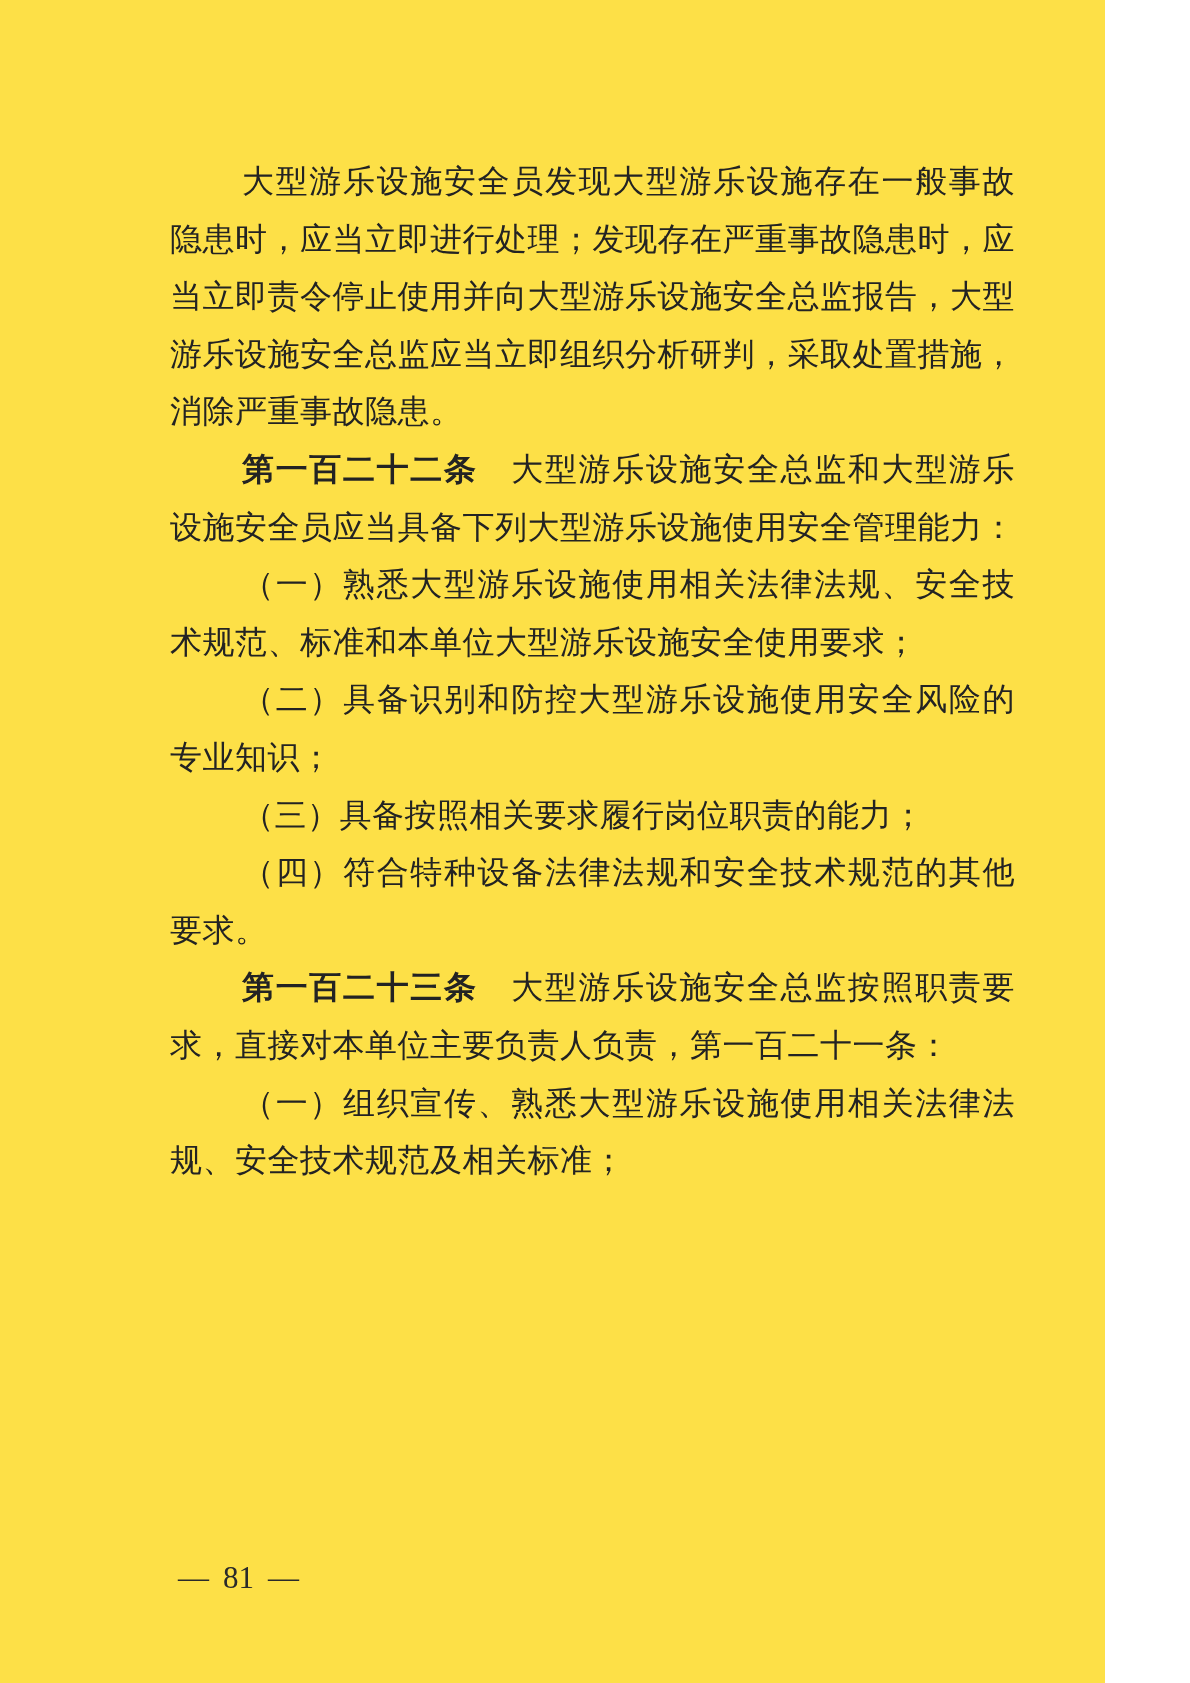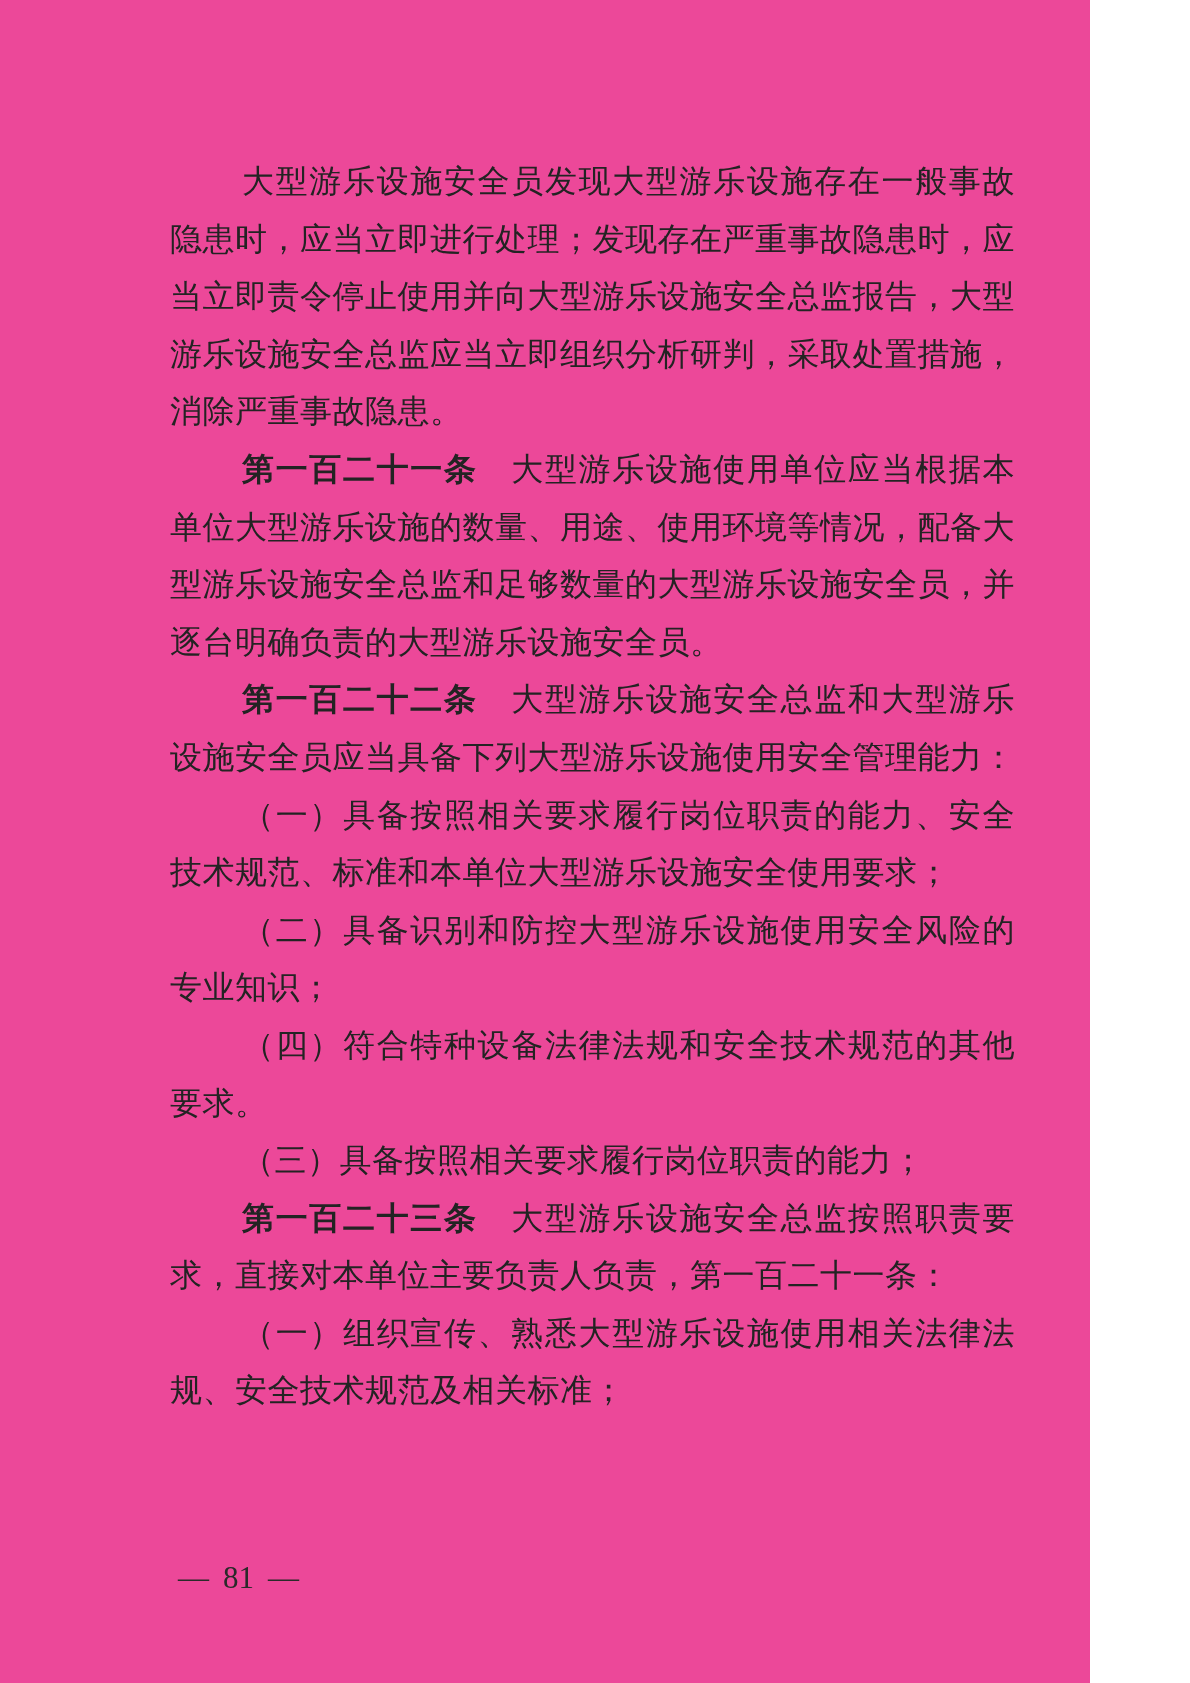--- a/index.html
+++ b/index.html
@@ -4,24 +4,25 @@
 <style>
   html, body {
     margin: 0;
     padding: 0;
     background: #ffffff;
   }
   .page {
     position: relative;
     width: 1090px;
     height: 1683px;
-    background: #ec4899;
+    background: #fde047;
     overflow: hidden;
     font-family: "Liberation Serif", "DejaVu Serif", serif;
     color: #232323;
+    padding-left: 15px;
   }
   .doc-body {
     position: absolute;
     left: 170px;
     top: 153px;
     width: 845px;
   }
   p.para {
     margin: 0;
     padding: 0;
@@ -54,31 +55,30 @@
 </style>
 </head>
 <body>
 
 <div class="page">
 
   <div class="doc-body">
 
     <p class="para"><b class="article-no"></b><span>大型游乐设施安全员发现大型游乐设施存在一般事故隐患时，应当立即进行处理；发现存在严重事故隐患时，应当立即责令停止使用并向大型游乐设施安全总监报告，大型游乐设施安全总监应当立即组织分析研判，采取处置措施，消除严重事故隐患。</span></p>
 
-    <p class="para"><b class="article-no">第一百二十一条</b><span>　大型游乐设施使用单位应当根据本单位大型游乐设施的数量、用途、使用环境等情况，配备大型游乐设施安全总监和足够数量的大型游乐设施安全员，并逐台明确负责的大型游乐设施安全员。</span></p>
 
     <p class="para"><b class="article-no">第一百二十二条</b><span>　大型游乐设施安全总监和大型游乐设施安全员应当具备下列大型游乐设施使用安全管理能力：</span></p>
 
-    <p class="para"><b class="article-no"></b><span>（一）具备按照相关要求履行岗位职责的能力、安全技术规范、标准和本单位大型游乐设施安全使用要求；</span></p>
+    <p class="para"><b class="article-no"></b><span>（一）熟悉大型游乐设施使用相关法律法规、安全技术规范、标准和本单位大型游乐设施安全使用要求；</span></p>
 
     <p class="para"><b class="article-no"></b><span>（二）具备识别和防控大型游乐设施使用安全风险的专业知识；</span></p>
 
+    <p class="para"><b class="article-no"></b><span>（三）具备按照相关要求履行岗位职责的能力；</span></p>
+
     <p class="para"><b class="article-no"></b><span>（四）符合特种设备法律法规和安全技术规范的其他要求。</span></p>
-
-    <p class="para"><b class="article-no"></b><span>（三）具备按照相关要求履行岗位职责的能力；</span></p>
 
     <p class="para"><b class="article-no">第一百二十三条</b><span>　大型游乐设施安全总监按照职责要求，直接对本单位主要负责人负责，第一百二十一条：</span></p>
 
     <p class="para"><b class="article-no"></b><span>（一）组织宣传、熟悉大型游乐设施使用相关法律法规、安全技术规范及相关标准；</span></p>
 
   </div>
 
   <div class="page-footer">
     <span class="dash">—</span>
     <span class="num">81</span>

